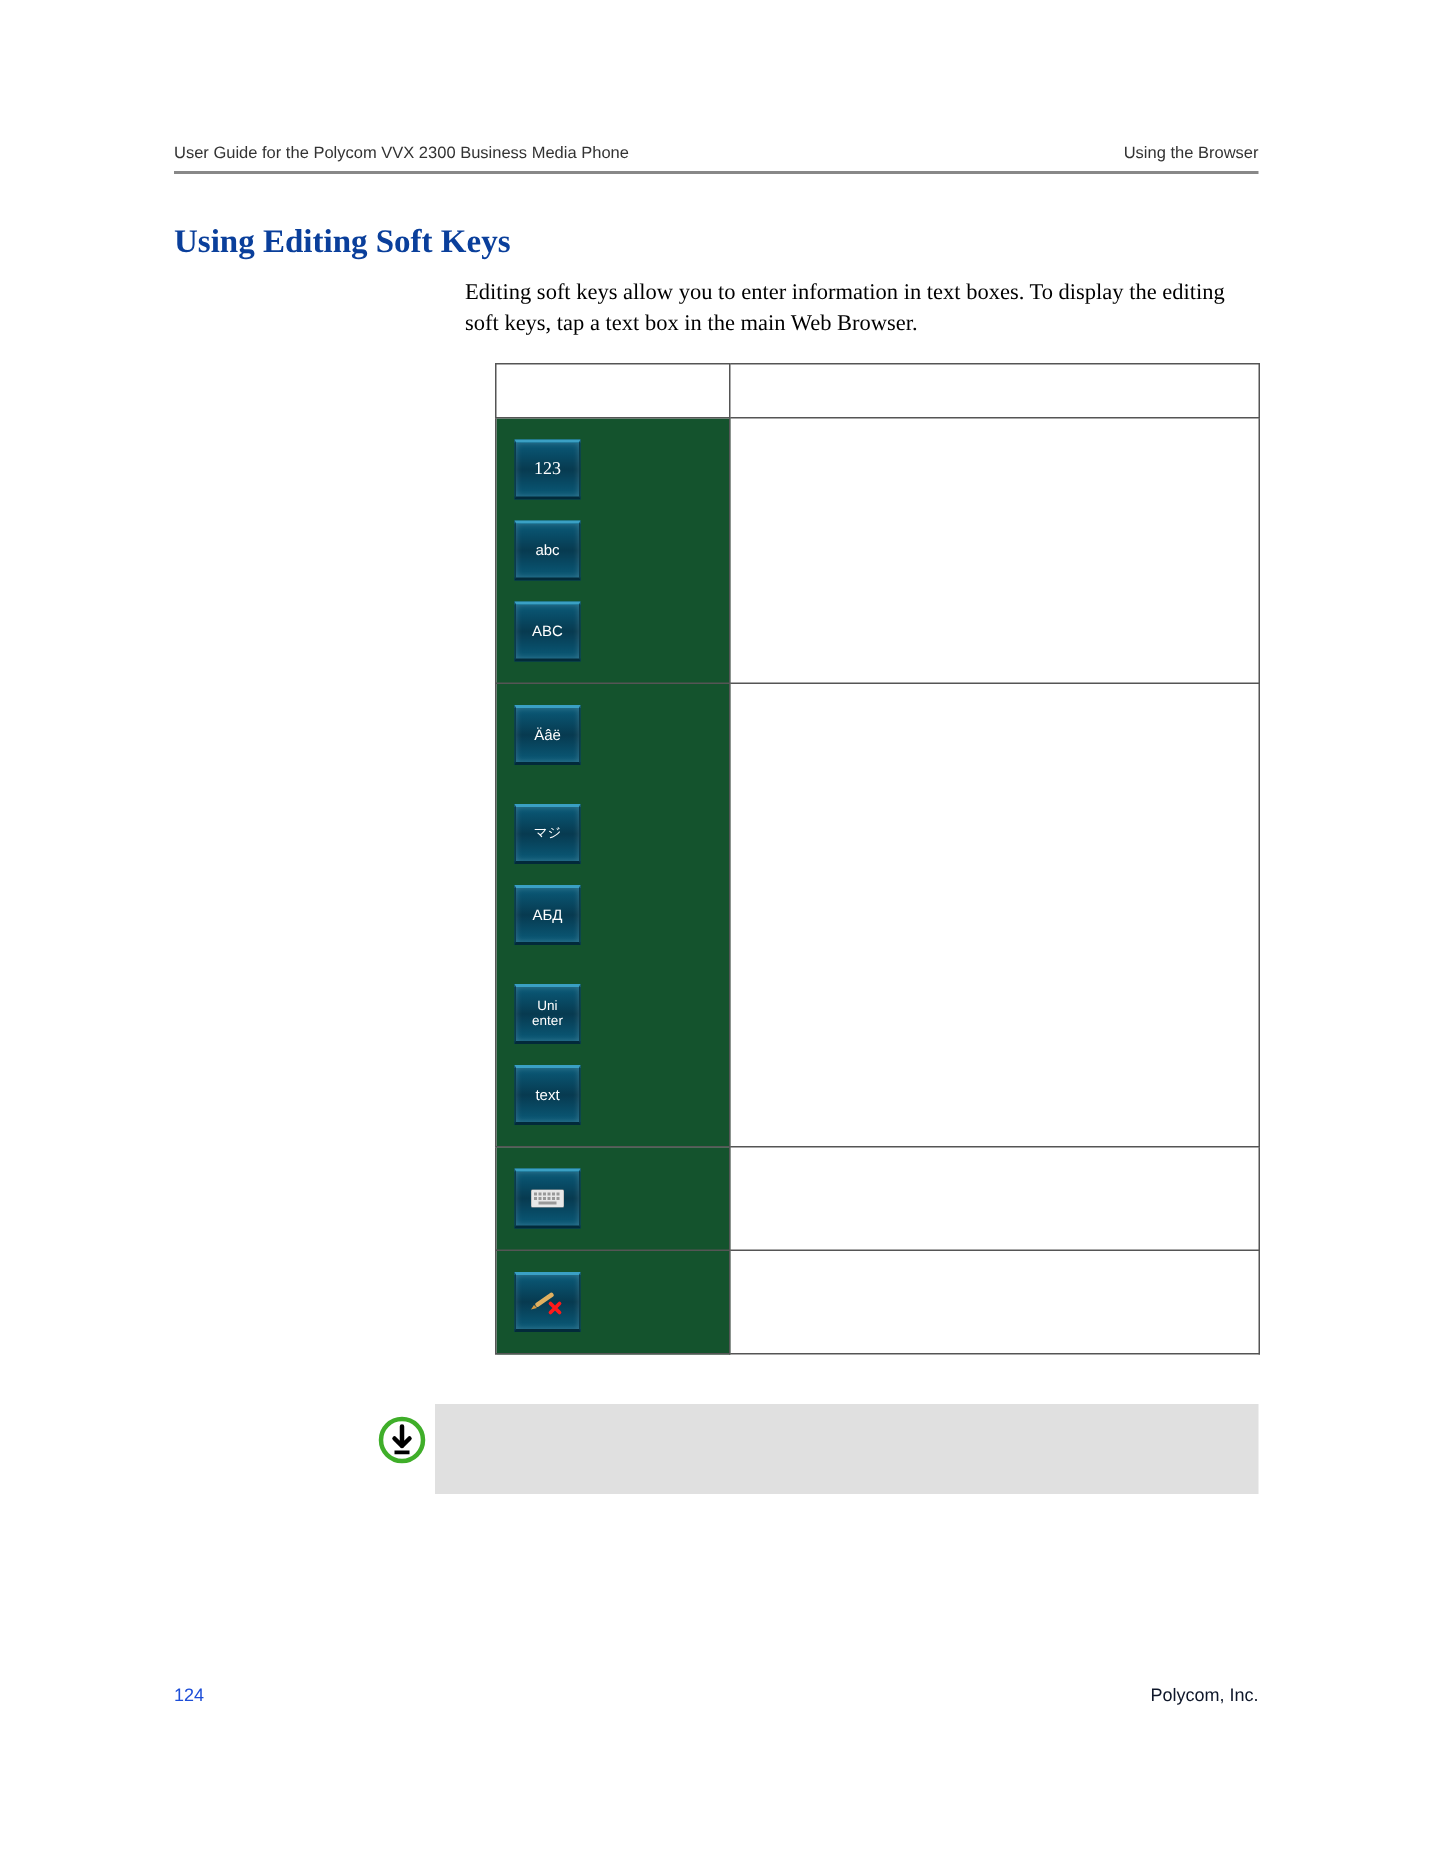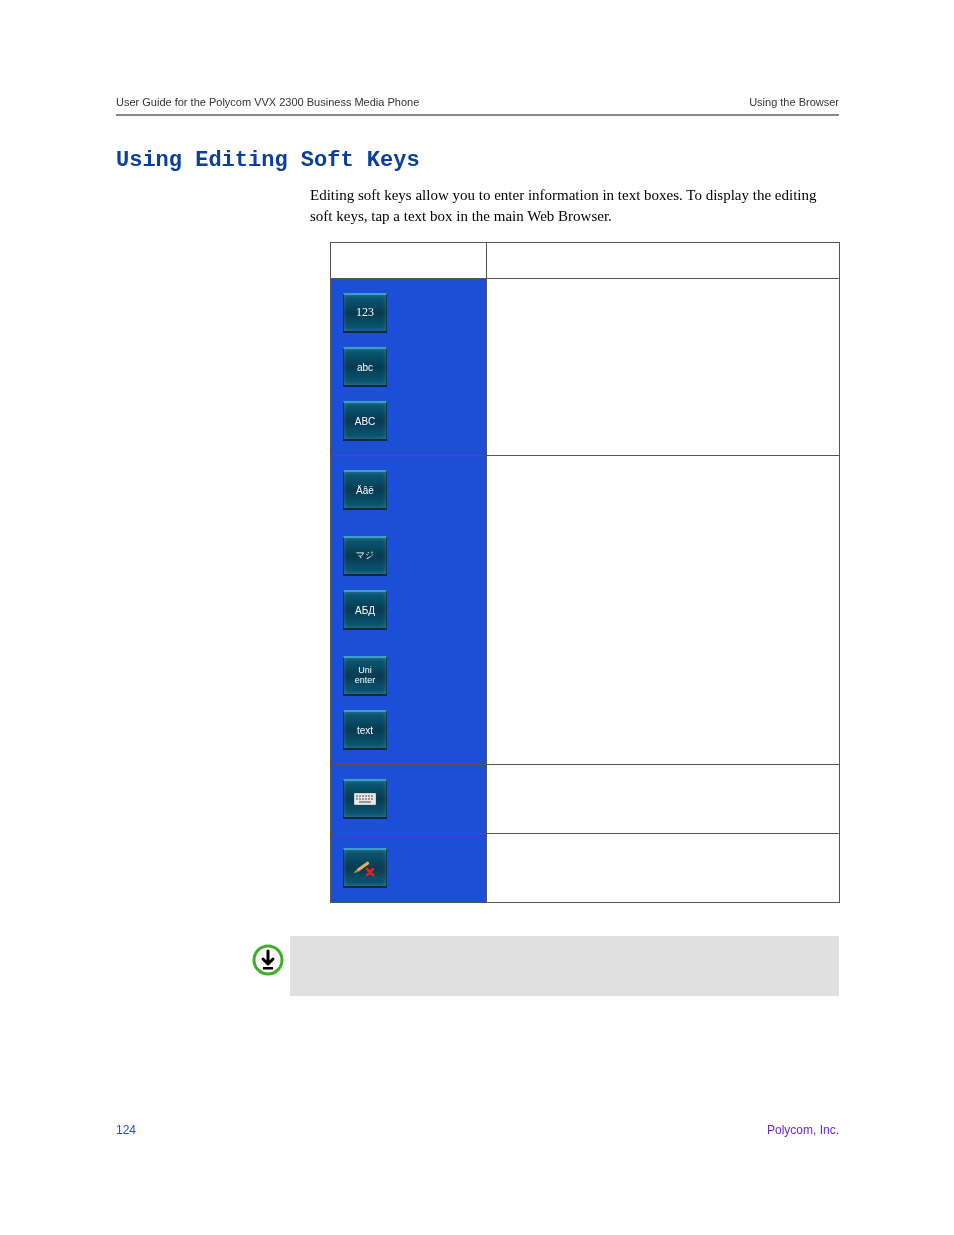--- a/index.html
+++ b/index.html
@@ -1,37 +1,37 @@
 <!DOCTYPE html>
 <html><head>
 <meta charset="utf-8">
 <style>
   * { box-sizing: border-box; margin: 0; padding: 0; }
   html, body { width: 954px; height: 1235px; background: #fff; font-family: Georgia, "Times New Roman", serif; color: #000; }
   .page { position: relative; width: 954px; height: 1235px; }
   .header-row { position: absolute; top: 96px; left: 116px; width: 723px; display: flex; justify-content: space-between; font-family: Arial, Helvetica, sans-serif; font-size: 11px; color: #333; }
   .header-rule { position: absolute; top: 114px; left: 116px; width: 723px; height: 2px; background: #888; }
-  .section-heading { position: absolute; top: 148px; left: 116px; font-family: Liberation Mono, monospace; font-size: 22px; font-weight: bold; color: #0a3f9b; }
+  .section-heading { position: absolute; top: 148px; left: 116px; font-family: Liberation Serif, serif; font-size: 22px; font-weight: bold; color: #0a3f9b; }
   .intro-text { position: absolute; top: 185px; left: 310px; width: 530px; font-size: 15px; line-height: 1.4; color: #000; }
   .table-wrap { position: absolute; top: 242px; left: 330px; width: 510px; }
   table { border-collapse: collapse; width: 100%; }
   th, td { border: 1px solid #555; }
   th { height: 36px; background: #fff; }
-  td.left { width: 156px; background: #1d4ed8; vertical-align: middle; padding: 6px 12px; }
+  td.left { width: 156px; background: #14532d; vertical-align: middle; padding: 6px 12px; }
   td.right { background: #fff; vertical-align: top; padding: 6px 10px; font-size: 12px; }
   .key-col { display: flex; flex-direction: column; gap: 14px; padding: 8px 0; }
   .softkey { width: 44px; height: 40px; background: linear-gradient(to bottom, #0a5a78 0%, #073a50 50%, #0a5a78 100%); border: 1px solid #0b3b4d; border-top: 2px solid #3aa0c4; border-bottom: 2px solid #022a3a; display: flex; align-items: center; justify-content: center; color: #fff; font-family: Arial, Helvetica, sans-serif; font-size: 10px; text-align: center; line-height: 1.1; box-shadow: inset 0 0 4px rgba(255,255,255,0.2); }
   .softkey.small-text { font-size: 9px; margin-top: 12px; }
   .softkey.serif { font-family: "Times New Roman", serif; font-size: 12px; }
   .softkey svg { display: block; }
   .note-box { position: absolute; top: 936px; left: 290px; width: 549px; height: 60px; background: #e0e0e0; }
   .note-icon { position: absolute; top: 944px; left: 252px; width: 32px; height: 32px; }
   .note-icon svg { width: 32px; height: 32px; }
   .page-num { position: absolute; top: 1123px; left: 116px; font-family: Arial, Helvetica, sans-serif; font-size: 12px; color: #1d4ed8; }
-  .footer-right { position: absolute; top: 1123px; right: 115px; font-family: Arial, Helvetica, sans-serif; font-size: 12px; color: #6d28d9; }
+  .footer-right { position: absolute; top: 1123px; right: 115px; font-family: Arial, Helvetica, sans-serif; font-size: 12px; color: #0f172a; }
 </style>
 </head>
 <body>
 
 <div class="page">
 
   <div class="header-row">
     <span>User Guide for the Polycom VVX 2300 Business Media Phone</span>
     <span>Using the Browser</span>
   </div>

